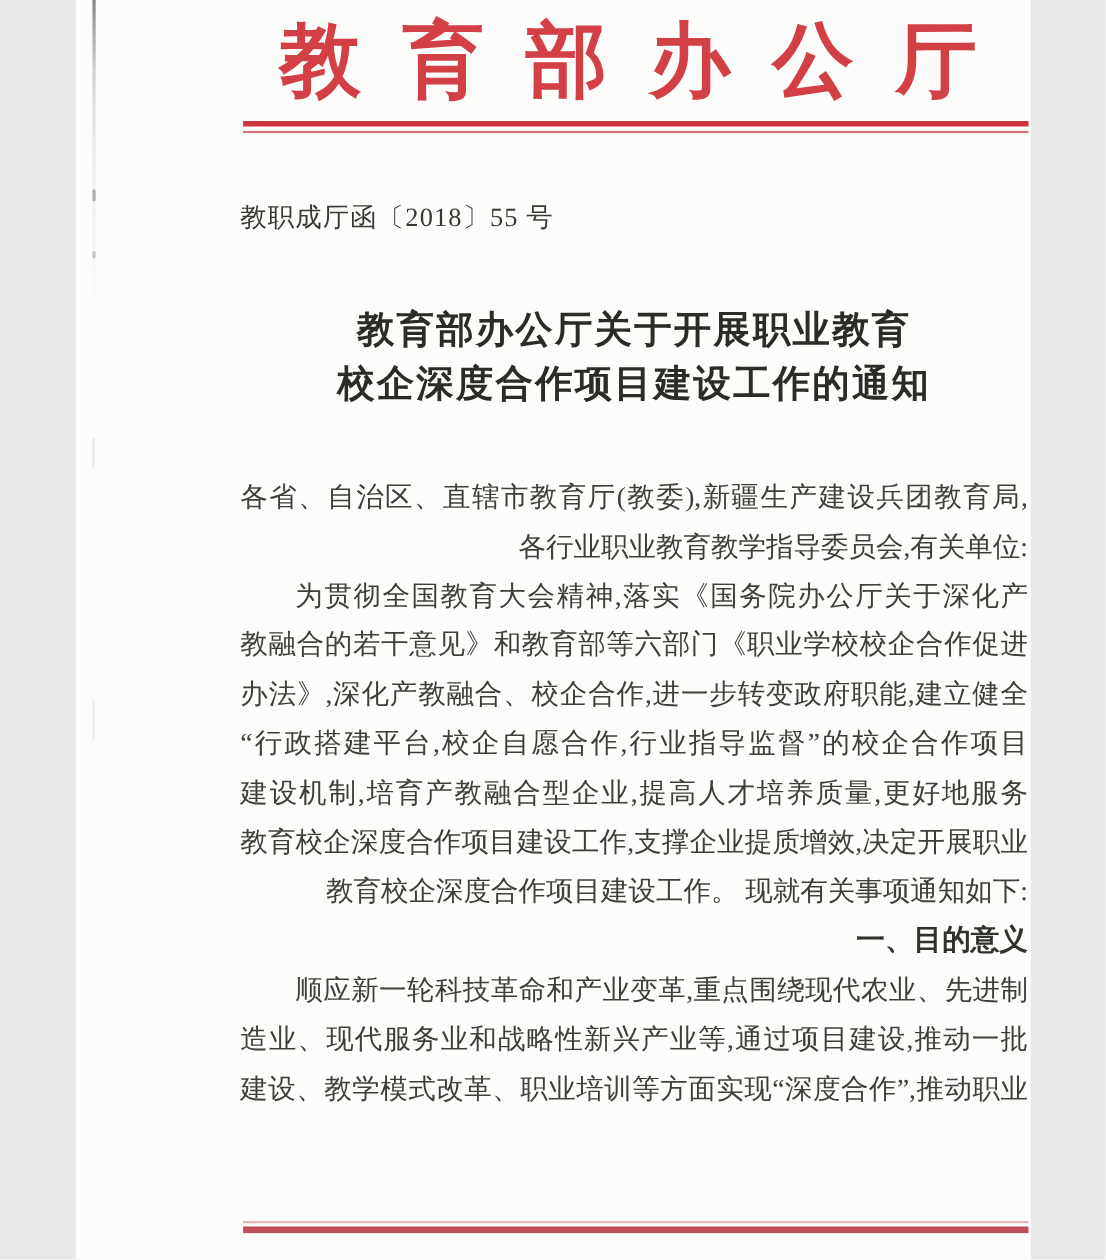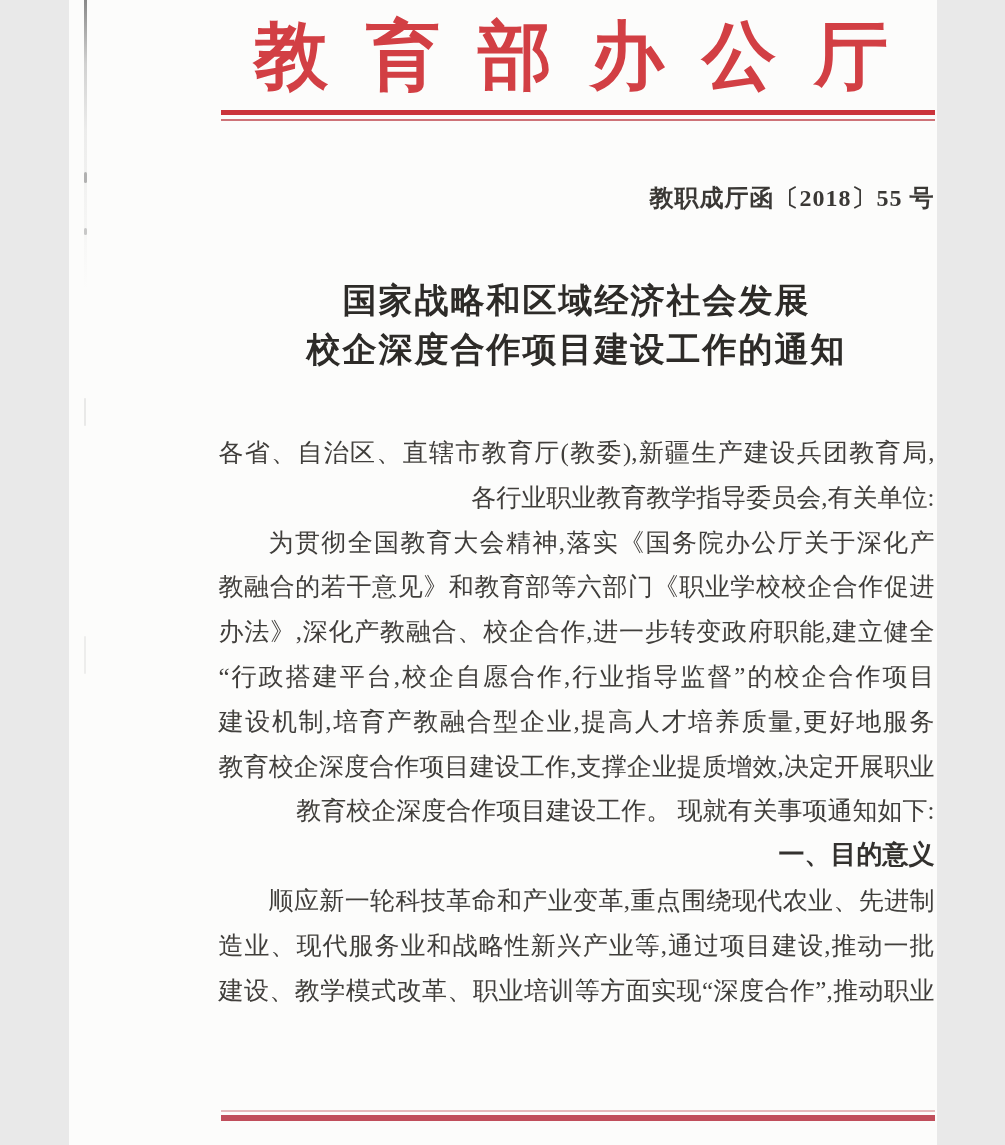--- a/index.html
+++ b/index.html
@@ -35,22 +35,21 @@
   }
   .head-rule{position:absolute;left:152px;top:110px;width:714px;}
   .head-rule .thick{height:5px;background:var(--rule-thick);}
   .head-rule .thin{height:2px;margin-top:4px;background:var(--rule-thin);opacity:.85;}
   
   .doc-number{
     position:absolute;left:150px;top:183px;width:716px;
     font-size:24px;line-height:30px;
     letter-spacing:1px;
     color:#3a3835;
-    text-align:right;
-    font-weight:bold;
+    text-align:left;
   }
   
   .doc-title{
     position:absolute;left:150px;top:276px;width:716px;
     font-size:34px;line-height:49px;font-weight:700;
     letter-spacing:2px;
     color:var(--title-ink);
     text-align:center;
   }
   
@@ -104,21 +103,21 @@
   <h1 class="org-name">教育部办公厅</h1>
 
   <div class="head-rule">
     <div class="thick"></div>
     <div class="thin"></div>
   </div>
 
   <div class="doc-number">教职成厅函〔2018〕55 号</div>
 
   <div class="doc-title">
-    <div>国家战略和区域经济社会发展</div>
+    <div>教育部办公厅关于开展职业教育</div>
     <div>校企深度合作项目建设工作的通知</div>
   </div>
 
   <main class="doc-body" id="body-lines">
       <div class="line fill">各省、自治区、直辖市教育厅(教委),新疆生产建设兵团教育局,</div>
       <div class="line plain">各行业职业教育教学指导委员会,有关单位:</div>
       <div class="line fill indent">为贯彻全国教育大会精神,落实《国务院办公厅关于深化产</div>
       <div class="line fill">教融合的若干意见》和教育部等六部门《职业学校校企合作促进</div>
       <div class="line fill">办法》,深化产教融合、校企合作,进一步转变政府职能,建立健全</div>
       <div class="line fill">“行政搭建平台,校企自愿合作,行业指导监督”的校企合作项目</div>

